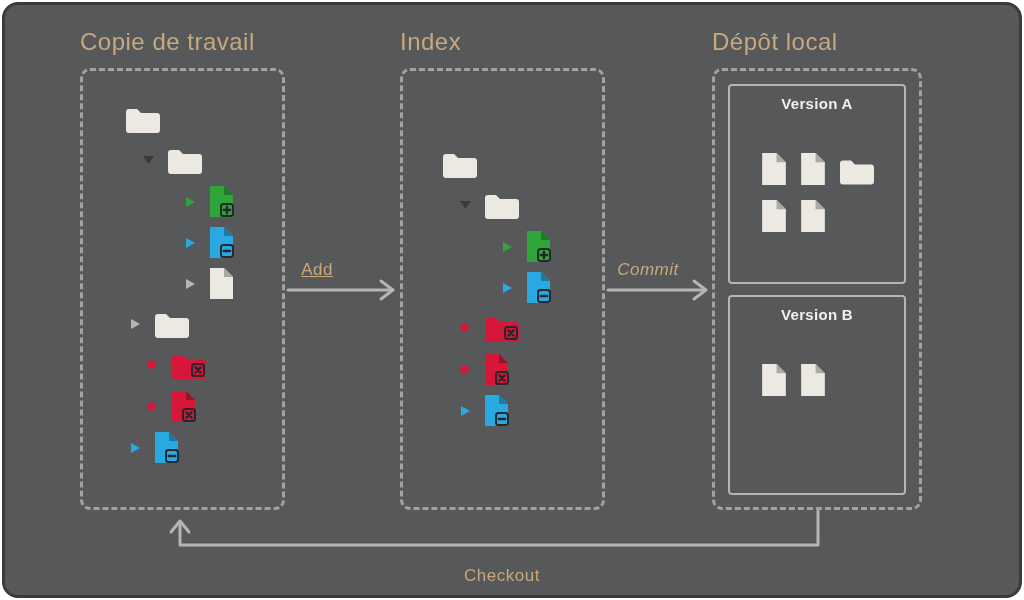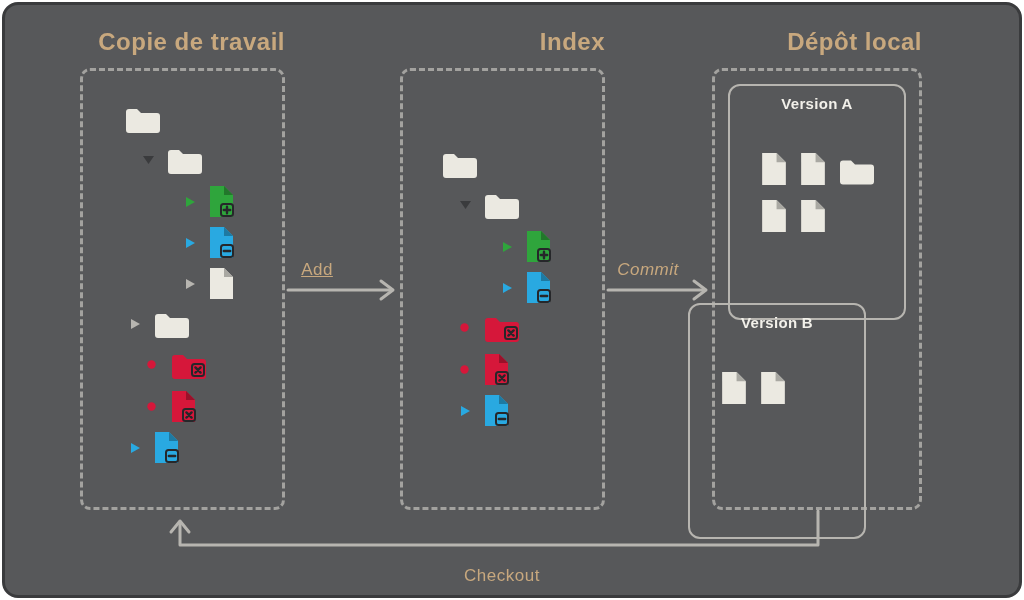--- a/index.html
+++ b/index.html
@@ -1,21 +1,21 @@
 <!DOCTYPE html>
 <html style="--background: #57585a; --card-border: #3a3b3d; --heading: #c8a87e; --arrow: #b7b5b0; --dashed-border: #a3a29f; --version-border: #b7b5b0; --version-label: #f2f0ea; --icon-cream: #ebe9e1; --icon-green: #2fa53c; --icon-blue: #29a9e1; --icon-red: #d6173a; --marker-dark: #3a3b3d; --marker-gray: #b7b5b0; --badge-symbol: #26272a;"><head>
 <meta charset="utf-8">
 <style>
   *{margin:0;padding:0;box-sizing:border-box}
   html,body{width:1024px;height:600px;background:#ffffff;font-family:"Liberation Sans",sans-serif}
   .stage{position:relative;width:1024px;height:600px;overflow:hidden}
   .canvas-bg{position:absolute;inset:2px;background:var(--background);border:3px solid var(--card-border);border-radius:16px}
-  .col-title{position:absolute;top:28px;text-align:right;font-size:24px;font-weight:bold;color:var(--heading);letter-spacing:.5px}
+  .col-title{position:absolute;top:28px;text-align:left;font-size:24px;font-weight:normal;color:var(--heading);letter-spacing:.5px}
   .dashed-box{position:absolute;border:3px dashed var(--dashed-border);border-radius:10px}
-  .version-box{position:absolute;width:178px;height:236px;border:2px solid var(--version-border);border-radius:12px}
+  .version-box{position:absolute;width:178px;height:200px;border:2px solid var(--version-border);border-radius:4px}
   .version-label{margin-top:9px;text-align:center;font-weight:bold;font-size:15px;color:var(--version-label);letter-spacing:.3px}
   .version-rows{margin-top:40px;display:flex;flex-direction:column;gap:13px;padding-left:30px}
   .vrow{display:flex;gap:11px;align-items:flex-end}
   .vicon{display:block;line-height:0}
   .tree-layer{position:absolute;inset:0;pointer-events:none}
   .tree-node,.marker{position:absolute;line-height:0}
   .arrow-layer{position:absolute;inset:0;pointer-events:none}
   .arrow-layer path{stroke:var(--arrow);stroke-width:3;fill:none;stroke-linecap:round;stroke-linejoin:round}
   .arrow-label{position:absolute;text-align:center;font-size:17px;color:var(--heading);letter-spacing:.5px}
 </style>
@@ -54,21 +54,21 @@
     <path d="M2 1 H16 L25 10 V32 H2 Z" fill="#ebe9e1"></path>
     <path d="M16 1 V10 H25 Z" fill="rgb(169,168,162)"></path>
     </svg></span>
           <span class="vicon"><svg width="28" height="34" viewBox="0 0 27 33">
     <path d="M2 1 H16 L25 10 V32 H2 Z" fill="#ebe9e1"></path>
     <path d="M16 1 V10 H25 Z" fill="rgb(169,168,162)"></path>
     </svg></span>
         </div>
       </div>
   </div>
-  <div class="version-box" style="left:688px;top:295px;margin-top:8px;">
+  <div class="version-box" style="left:728px;top:295px;">
     <div class="version-label">Version B</div>
     <div class="version-rows" id="version-rows-1">
         <div class="vrow">
           <span class="vicon"><svg width="28" height="34" viewBox="0 0 27 33">
     <path d="M2 1 H16 L25 10 V32 H2 Z" fill="#ebe9e1"></path>
     <path d="M16 1 V10 H25 Z" fill="rgb(169,168,162)"></path>
     </svg></span>
           <span class="vicon"><svg width="28" height="34" viewBox="0 0 27 33">
     <path d="M2 1 H16 L25 10 V32 H2 Z" fill="#ebe9e1"></path>
     <path d="M16 1 V10 H25 Z" fill="rgb(169,168,162)"></path>

